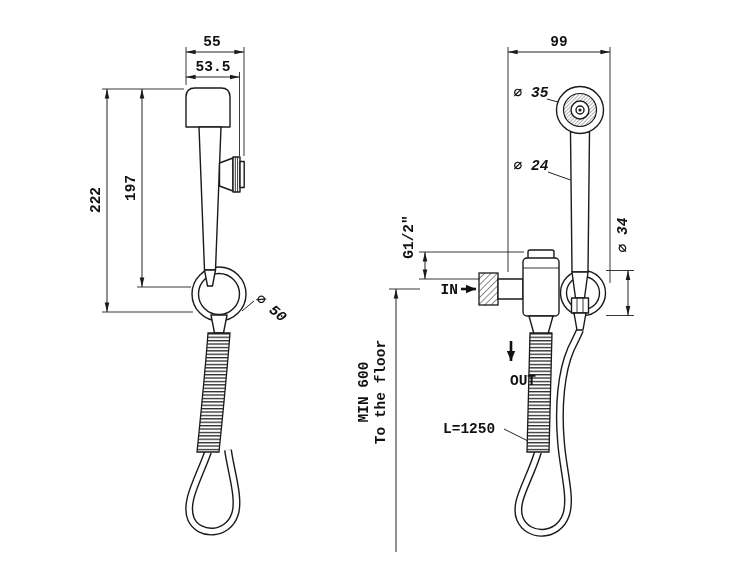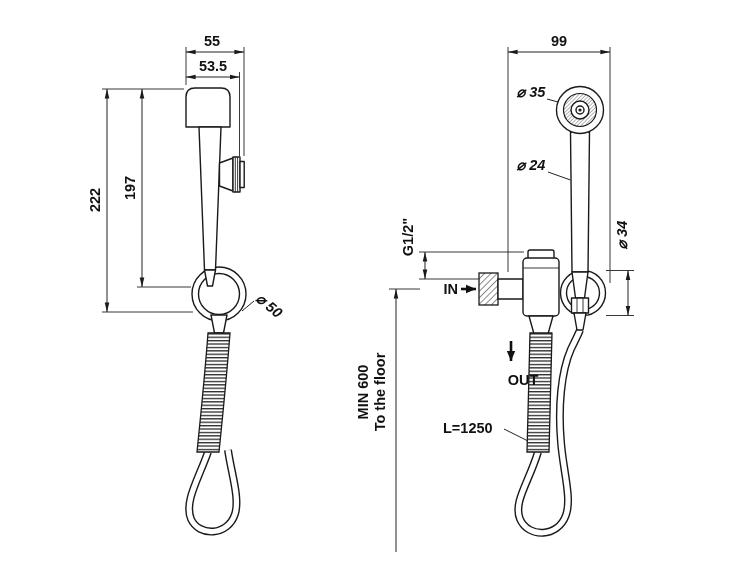--- a/index.html
+++ b/index.html
@@ -1,17 +1,17 @@
 <!DOCTYPE html>
 <html><head>
 <meta charset="utf-8">
 <style>
   html,body{margin:0;padding:0;background:#fff;}
   .sheet{width:750px;height:563px;background:#fff;position:relative;overflow:hidden;
-         font-family:Liberation Sans, sans-serif;}
+         font-family:Liberation Mono, monospace;}
   svg{display:block;}
   .obj{stroke:#1a1a1a;stroke-width:1.4;fill:none;stroke-linejoin:round;stroke-linecap:round;}
   .objw{stroke:#1a1a1a;stroke-width:1.4;fill:#ffffff;stroke-linejoin:round;}
   .dimln{stroke:#222222;stroke-width:1;fill:none;}
   .extln{stroke:#222222;stroke-width:0.9;fill:none;}
   .dimtxt{font-size:14.5px;font-weight:bold;fill:#111111;}
   .ital{font-style:italic;}
   .hose-outer{stroke:#1a1a1a;stroke-width:8;fill:none;stroke-linecap:butt;}
   .hose-inner{stroke:#ffffff;stroke-width:5.2;fill:none;stroke-linecap:butt;}
   .bold-arrow{stroke:#111111;stroke-width:2.6;fill:none;}

